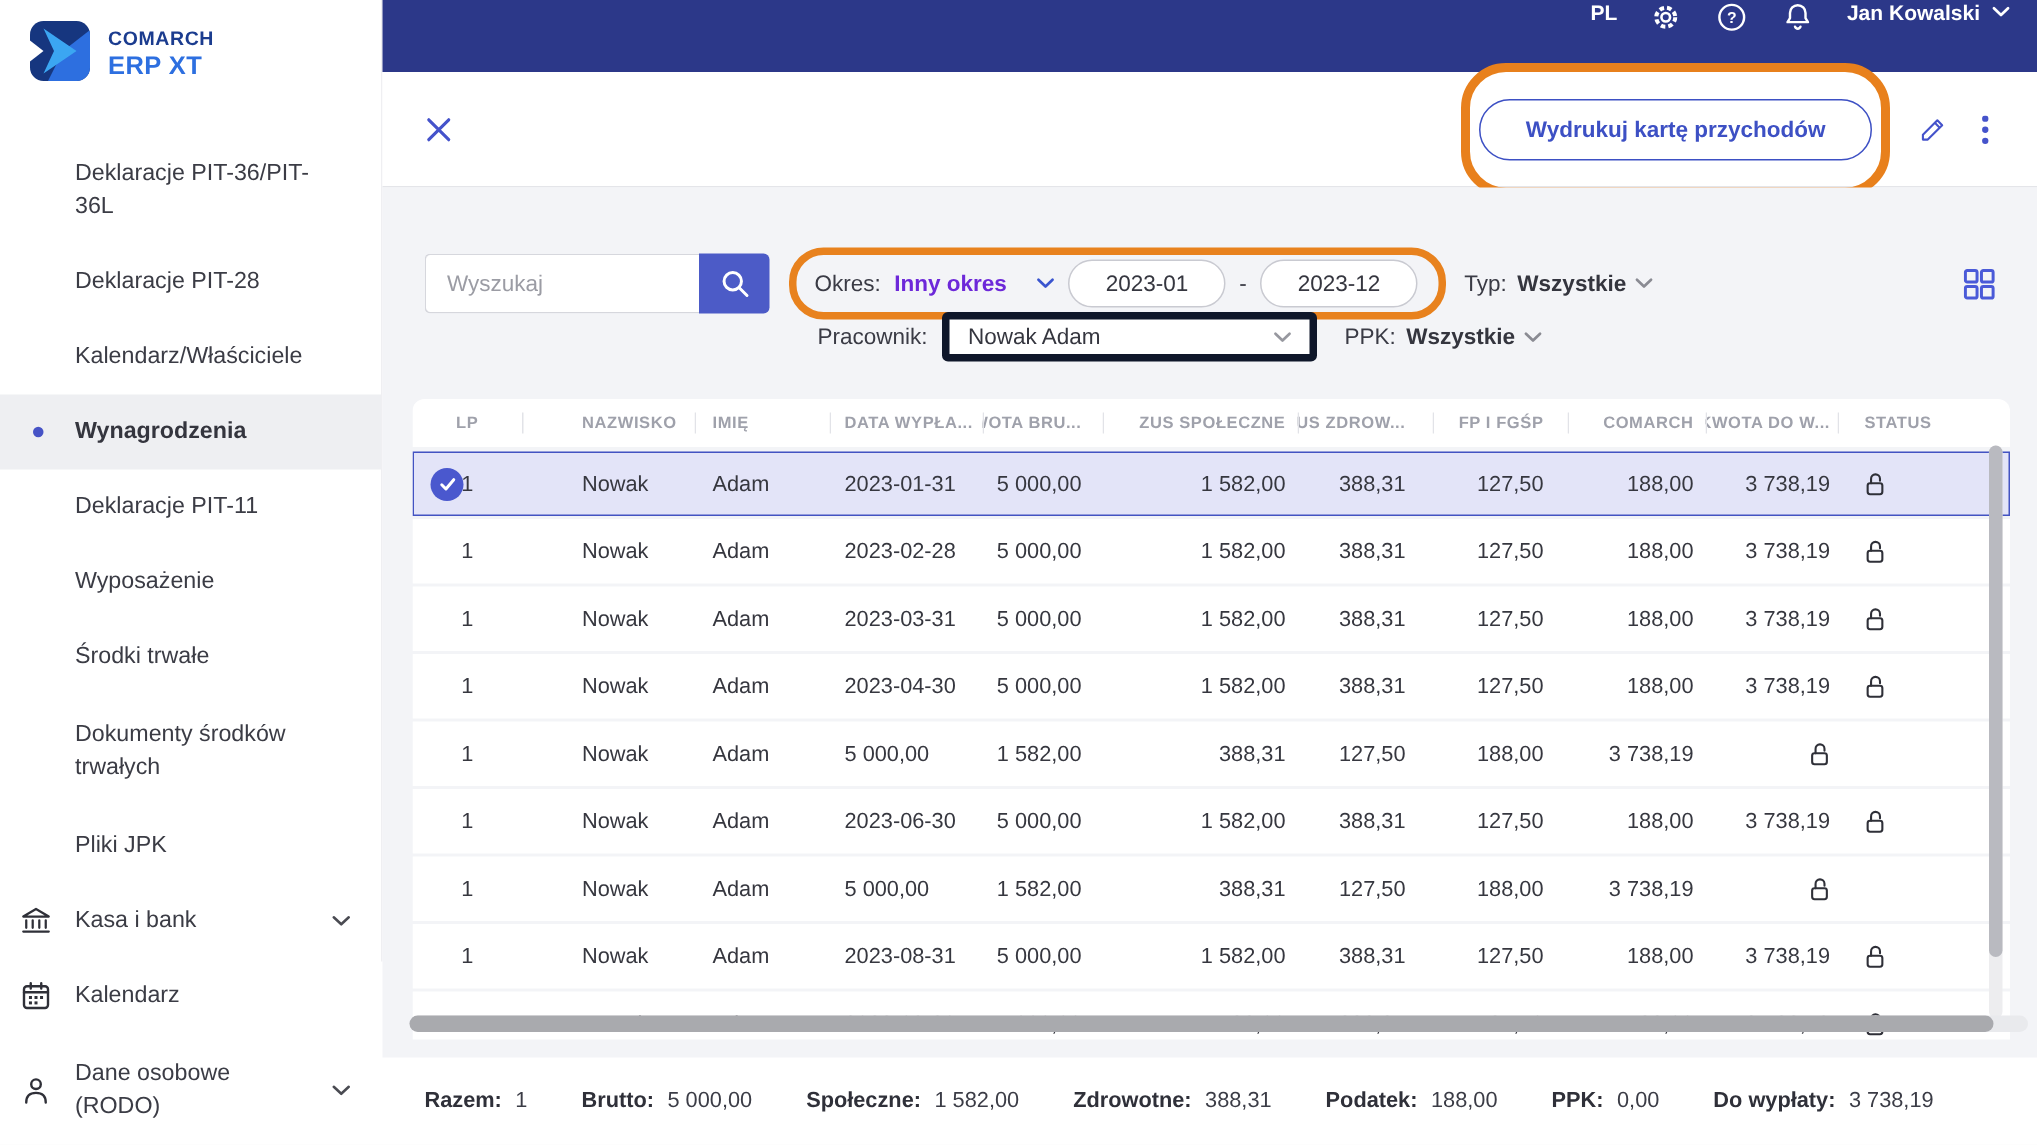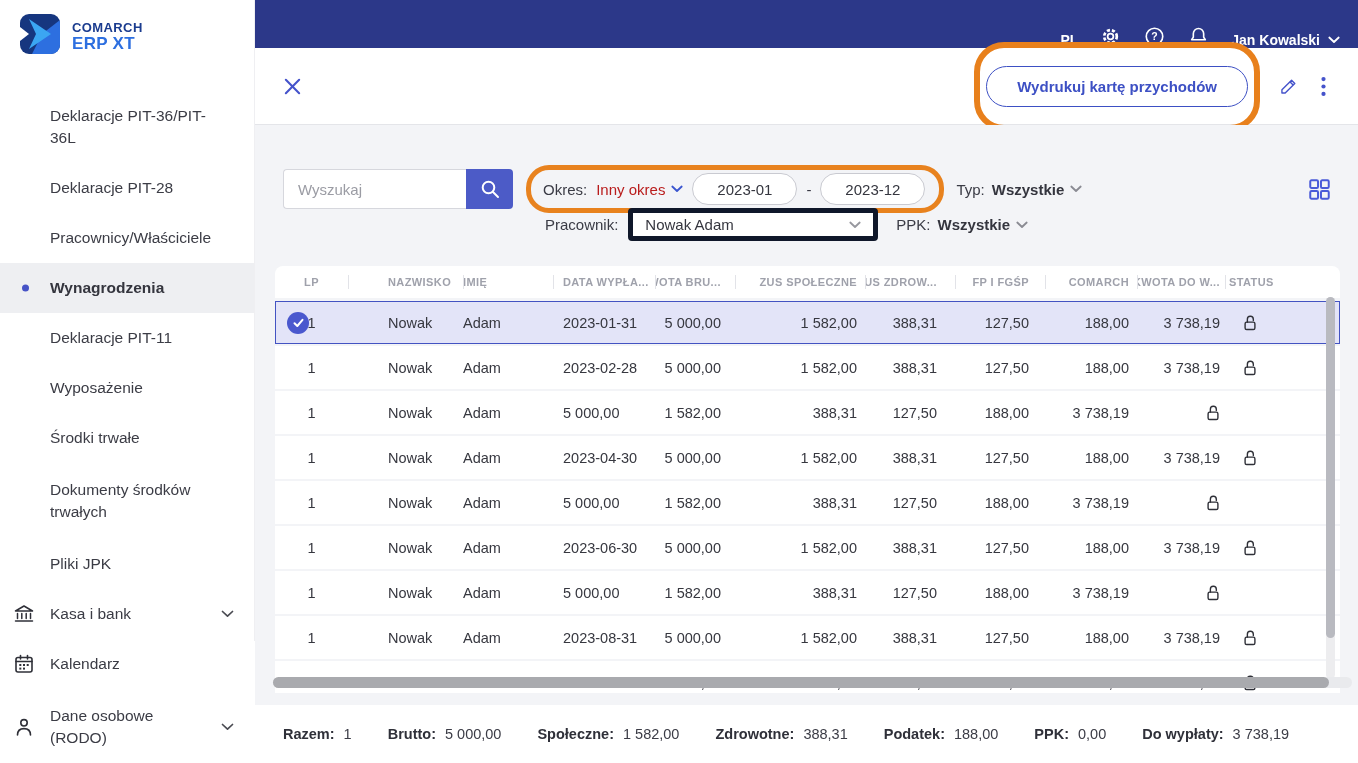--- a/index.html
+++ b/index.html
@@ -18,21 +18,21 @@
   .sb-item.two-line { padding-top:16px; padding-bottom:16px; }
   .sb-item.active { background:#EEEFF2; font-weight:bold; color:#34353E; }
   .sb-bullet { position:absolute; left:22px; top:50%; transform:translateY(-50%); width:7px; height:7px; border-radius:50%; background:#4653C6; }
   .sb-icon { position:absolute; left:13px; top:50%; transform:translateY(-50%); width:22px; height:22px; display:flex; align-items:center; justify-content:center; }
   .sb-chevron { position:absolute; right:20px; top:50%; transform:translateY(-50%); display:flex; }
   .sb-label { display:block; max-width:160px; line-height:22px; }
 
   
   .main { flex:1; display:flex; flex-direction:column; width:1103px; }
 
-  .topbar { height:48px; background:#2C3889; display:flex; align-items:flex-end; justify-content:flex-end; gap:21px; padding-right:18px; color:#fff; }
+  .topbar { height:48px; background:#2C3889; display:flex; align-items:flex-start; justify-content:flex-end; gap:21px; padding-right:18px; color:#fff; }
   .topbar .lang { font-size:14px; font-weight:bold; }
   .tb-icon { display:flex; align-items:center; cursor:pointer; }
   .user { display:flex; align-items:center; gap:8px; font-size:14px; font-weight:bold; cursor:pointer; }
 
   .toolbar { height:77px; background:#fff; border-bottom:1px solid #E4E5E9; display:flex; align-items:center; padding:0 28px; }
   .close-x { display:flex; cursor:pointer; }
   .toolbar-right { margin-left:auto; display:flex; align-items:center; gap:18px; }
   .orange-ring { border:6px solid #E8801C; border-radius:30px; padding:18px 6px; background:transparent; }
   .print-btn { height:41px; padding:0 30px; background:#fff; border:1.5px solid #3D50C4; border-radius:21px; color:#3D50C4; font-size:15px; font-weight:bold; font-family:"Liberation Sans", sans-serif; display:flex; align-items:center; cursor:pointer; white-space:nowrap; }
   .kebab { display:flex; cursor:pointer; padding:0 4px; }
@@ -40,51 +40,51 @@
   .content { position:relative; height:580px; background:#F3F4F7; overflow:hidden; }
 
   
   .filters-row1 { position:absolute; top:40px; left:28px; right:28px; display:flex; align-items:center; }
   .search-group { display:flex; }
   .search-input { width:183px; height:40px; border:1px solid #D6D7DD; border-right:none; border-radius:4px 0 0 4px; padding:0 14px; font-size:15px; font-family:"Liberation Sans", sans-serif; color:#36373F; outline:none; background:#fff; }
   .search-input::placeholder { color:#9B9CA4; }
   .search-btn { width:47px; height:40px; background:#4C5BC7; border:none; border-radius:0 4px 4px 0; display:flex; align-items:center; justify-content:center; cursor:pointer; }
   .okres-ring { margin-left:13px; display:flex; align-items:center; gap:9px; border:5px solid #E8821E; border-radius:23px; padding:3px 14px 3px 12px; }
   .flabel { font-size:15px; color:#3A3B45; white-space:nowrap; }
-  .fvalue-blue { font-size:15px; font-weight:normal; color:#b91c1c; white-space:nowrap; display:flex; align-items:center; gap:6px; cursor:pointer; }
+  .fvalue-blue { font-size:15px; font-weight:bold; color:#6d28d9; white-space:nowrap; display:flex; align-items:center; gap:20px; cursor:pointer; }
   .fvalue-dark { font-size:15px; font-weight:bold; color:#34353E; white-space:nowrap; display:flex; align-items:center; gap:6px; cursor:pointer; }
   .date-input { width:105px; height:32px; border:1px solid #C9CAD1; border-radius:16px; text-align:center; font-size:15px; font-family:"Liberation Sans", sans-serif; color:#35363F; background:#fff; outline:none; }
   .typ-group { margin-left:12px; display:flex; align-items:center; gap:7px; }
   .grid-icon { margin-left:auto; display:flex; cursor:pointer; }
   .filters-row2 { position:absolute; top:83px; left:290px; display:flex; align-items:center; gap:10px; }
   .emp-select { width:250px; height:33px; background:#fff; border:5px solid #0f172a; border-radius:4px; display:flex; align-items:center; padding:0 12px; font-size:15px; color:#35363F; cursor:pointer; }
   .emp-select .sel-chevron { margin-left:auto; display:flex; }
   .ppk-group { margin-left:8px; display:flex; align-items:center; gap:7px; }
 
   
   .table-wrap { position:absolute; top:141px; left:20px; width:1065px; height:427px; overflow:hidden; }
   .trow { display:grid; grid-template-columns:73px 115px 90px 102px 80px 130px 90px 90px 92px 88px 115px; align-items:stretch; }
   .thead { height:32px; background:#fff; border-radius:8px 8px 0 0; margin-bottom:3px; }
   .th { position:relative; display:flex; align-items:center; font-size:11px; font-weight:bold; letter-spacing:.4px; color:#9FA1AB; white-space:nowrap; overflow:hidden; }
   .thead > div + div::before { content:""; position:absolute; left:0; top:9px; width:1px; height:14px; background:#E2E3E8; }
   .tr { height:43px; background:#fff; margin-bottom:2px; font-size:14.5px; color:#36373F; }
   .tr.selected { background:#E3E4F8; outline:1px solid #4353C2; outline-offset:-1px; }
   .td { position:relative; display:flex; align-items:center; white-space:nowrap; overflow:hidden; }
   .trow > :nth-child(1) { justify-content:center; }
   .trow > :nth-child(2) { padding-left:40px; }
-  .trow > :nth-child(3) { }
+  .trow > :nth-child(3) { padding-left:12px; }
   .trow > :nth-child(4) { padding-left:10px; }
   .trow > :nth-child(5) { justify-content:flex-end; padding-right:14px; }
   .trow > :nth-child(6) { justify-content:flex-end; padding-right:8px; }
   .trow > :nth-child(7) { justify-content:flex-end; padding-right:18px; }
   .trow > :nth-child(8) { justify-content:flex-end; padding-right:16px; }
   .trow > :nth-child(9) { justify-content:flex-end; padding-right:8px; }
   .trow > :nth-child(10){ justify-content:flex-end; padding-right:5px; }
   .trow > :nth-child(11){ justify-content:flex-start; padding-left:18px; }
-  .thead > :nth-child(11){ padding-left:4px; }
+  .thead > :nth-child(11){ padding-left:18px; }
   .check-badge { position:absolute; left:12px; top:50%; transform:translateY(-50%); width:22px; height:22px; border-radius:50%; background:#4A58CE; display:flex; align-items:center; justify-content:center; }
 
   
   .vscroll-track { position:absolute; top:172px; left:1071px; width:9px; height:382px; background:#EDEDEF; border-radius:4.5px; }
   .vscroll-thumb { position:absolute; top:0; left:0; width:9px; height:341px; background:#B9BAC0; border-radius:4.5px; cursor:pointer; }
   .hscroll-track { position:absolute; top:552px; left:18px; width:1079px; height:11px; background:#E9EAED; border-radius:5.5px; }
   .hscroll-thumb { position:absolute; top:0; left:0; width:1056px; height:11px; background:#A9AAAE; border-radius:5.5px; cursor:pointer; }
 
   
   .summary { height:58px; background:#fff; display:flex; align-items:center; padding-left:28px; gap:36px; font-size:14.5px; }
@@ -118,21 +118,21 @@
       </span>
     </div>
     <nav class="sb-menu">
         <div class="sb-item">
           <span class="sb-label">Deklaracje PIT-36/PIT-36L</span>
         </div>
         <div class="sb-item">
           <span class="sb-label">Deklaracje PIT-28</span>
         </div>
         <div class="sb-item">
-          <span class="sb-label">Pracownicy/Właściciele</span>
+          <span class="sb-label">Kalendarz/Właściciele</span>
         </div>
         <div class="sb-item active">
           <span class="sb-bullet"></span>
           <span class="sb-label">Wynagrodzenia</span>
         </div>
         <div class="sb-item">
           <span class="sb-label">Deklaracje PIT-11</span>
         </div>
         <div class="sb-item">
           <span class="sb-label">Wyposażenie</span>
@@ -418,20 +418,23 @@
               <div class="td">
                 <span>1</span>
               </div>
               <div class="td">
                 <span>Nowak</span>
               </div>
               <div class="td">
                 <span>Adam</span>
               </div>
               <div class="td">
+                <span>2023-03-31</span>
+              </div>
+              <div class="td">
                 <span>5 000,00</span>
               </div>
               <div class="td">
                 <span>1 582,00</span>
               </div>
               <div class="td">
                 <span>388,31</span>
               </div>
               <div class="td">
                 <span>127,50</span>

